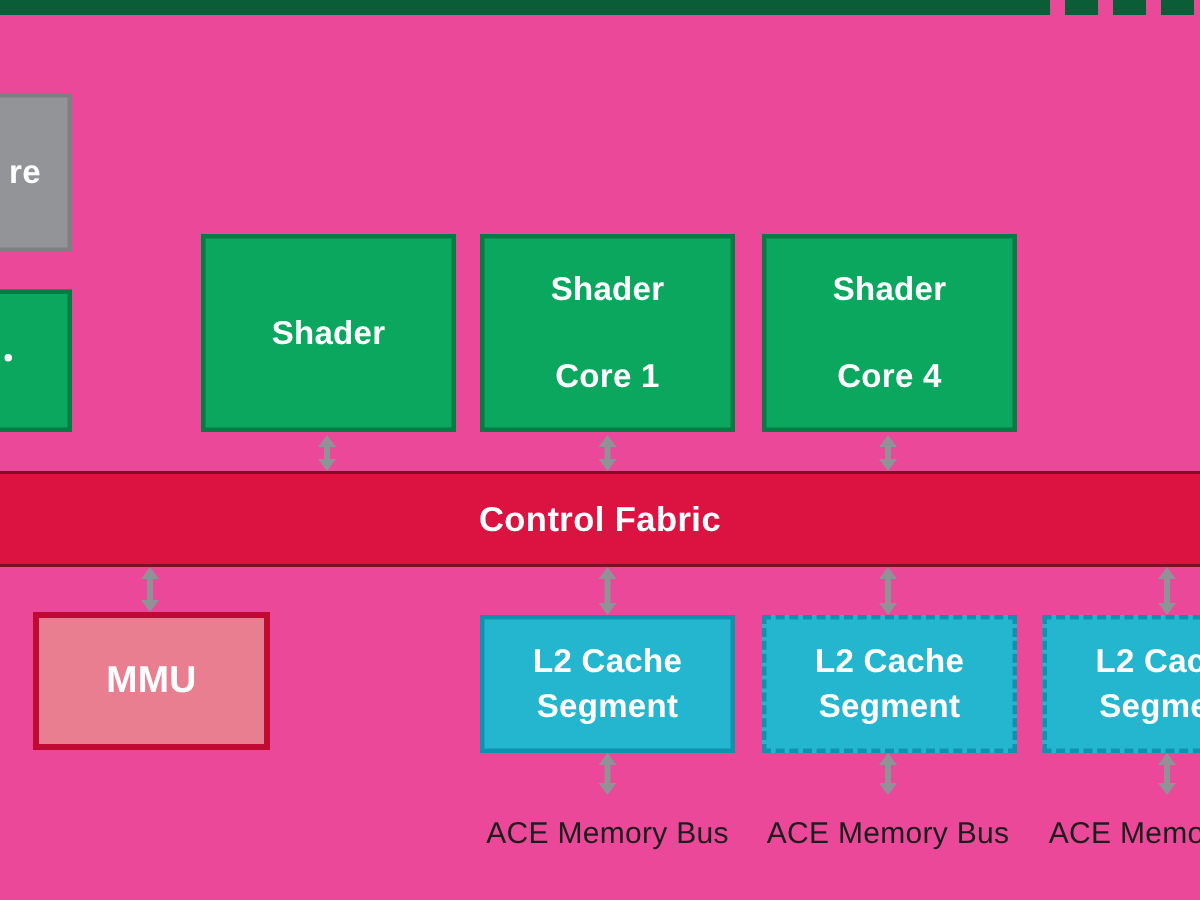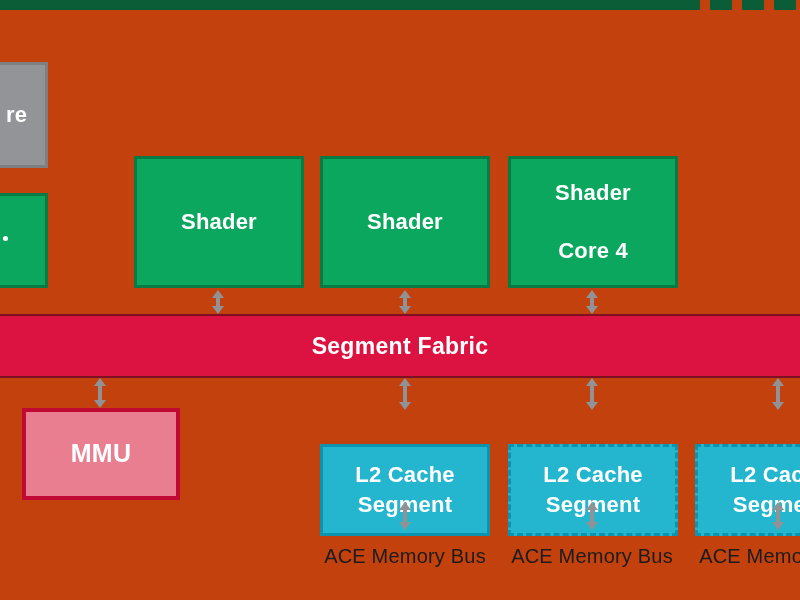--- a/index.html
+++ b/index.html
@@ -1,18 +1,18 @@
 <!DOCTYPE html>
 <html style="--core-green: #0ca75f; --core-green-border: #077b43; --bus-dark-green: #0a5d36; --fabric-red: #dc1240; --fabric-red-border: #7e1023; --mmu-pink: #e87e90; --mmu-border-red: #c00a33; --l2-cyan: #25b6cf; --l2-cyan-border: #0d93ae; --gray-box: #929497; --gray-box-border: #7d7f82; --arrow-gray: #909295; --label-black: #1c1c1c;"><head>
 <meta charset="utf-8">
 <style>
   html,body { margin:0; padding:0; background:#ffffff; }
   .canvas {
     position:relative; width:800px; height:600px; overflow:hidden;
-    background:#c2410c;
+    background:#ec4899;
     font-family:"Liberation Sans", sans-serif;
   }
   
   .bus-solid {
     position:absolute; left:0; top:238; width:678px; height:10px;
     background:var(--bus-dark-green,#0a5d36); z-index:1;
   }
   .bus-dashed {
     position:absolute; left:678px; top:238; width:122px; height:10px; z-index:1;
     background:repeating-linear-gradient(90deg,
@@ -21,21 +21,21 @@
   
   .box {
     position:absolute; box-sizing:border-box; z-index:2;
     display:flex; flex-direction:column; align-items:center; justify-content:center;
   }
   .box .line {
     color:#fff; font-weight:bold; font-size:22px; line-height:1.35;
     letter-spacing:0.2px; white-space:nowrap;
   }
   .core   { background:var(--core-green,#0ca75f); border:3px solid var(--core-green-border,#077b43);gap:28px; }
-  .l2     { background:var(--l2-cyan,#25b6cf);   border:3px solid var(--l2-cyan-border,#0d93ae);margin-top:34px; }
+  .l2     { background:var(--l2-cyan,#25b6cf);   border:3px solid var(--l2-cyan-border,#0d93ae); }
   .l2.dashed { border-style:dashed; }
   .mmu    { background:var(--mmu-pink,#e87e90);  border:4px solid var(--mmu-border-red,#c00a33); }
   .mmu .line { font-size:25px; }
   .graybox {
     background:var(--gray-box,#929497); border:3px solid var(--gray-box-border,#7d7f82);
     align-items:flex-start; justify-content:center;
   }
   .graybox .line { padding-left:43px; }
   .remnant-dot {
     position:absolute; left:40px; top:40px; width:5px; height:5px;
@@ -73,28 +73,29 @@
 
   <div class="box core" style="left:-40px; top:193px; width:88px; height:95px;">
     <span class="remnant-dot"></span>
   </div>
 
   <div class="box core" style="left:134px; top:156px; width:170px; height:132px;">
     <span class="line">Shader</span>
   </div>
   <div class="box core" style="left:320px; top:156px; width:170px; height:132px;">
     <span class="line">Shader</span>
+    <span class="line">Core 1</span>
   </div>
   <div class="box core" style="left:508px; top:156px; width:170px; height:132px;">
     <span class="line">Shader</span>
     <span class="line">Core 4</span>
   </div>
 
   <div class="fabric">
-    <span class="line">Segment Fabric</span>
+    <span class="line">Control Fabric</span>
   </div>
 
   <div class="box mmu" style="left:22px; top:408px; width:158px; height:92px;">
     <span class="line">MMU</span>
   </div>
 
   <div class="box l2" style="left:320px; top:410px; width:170px; height:92px;">
     <span class="line">L2 Cache</span>
     <span class="line">Segment</span>
   </div>

